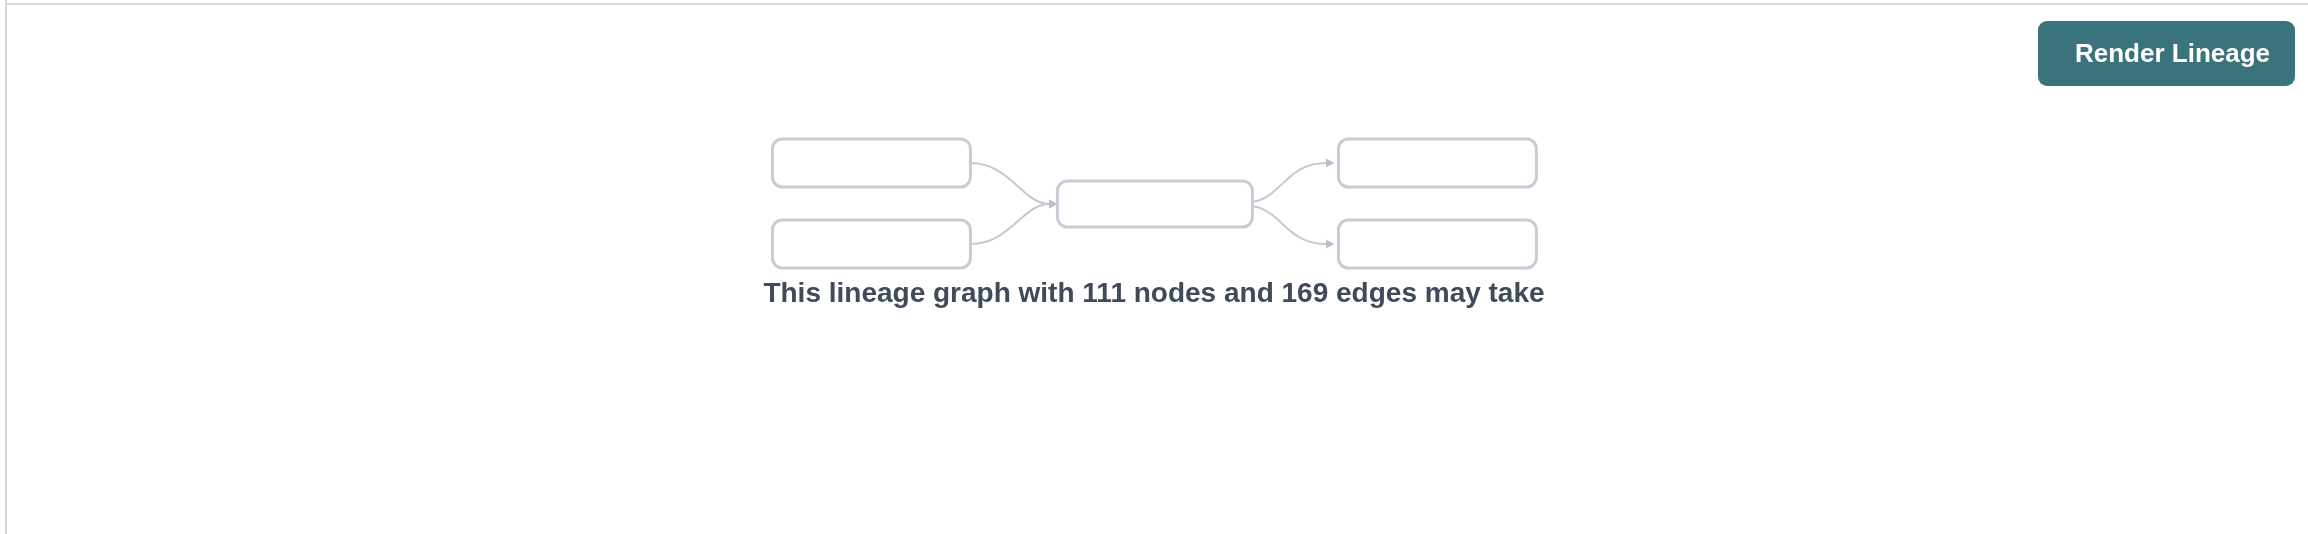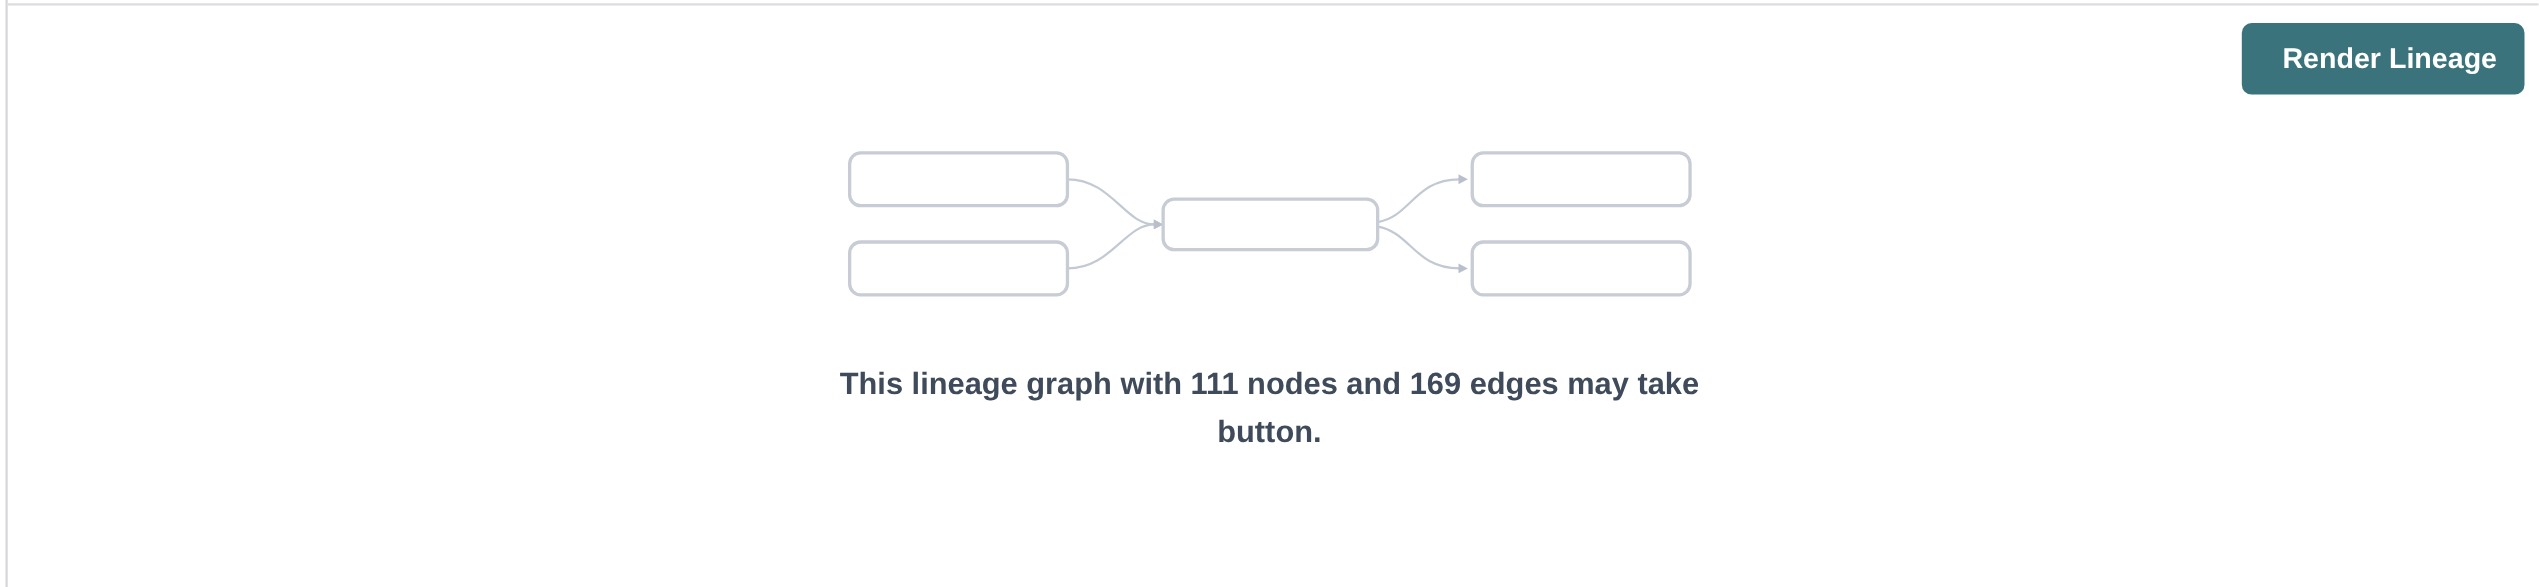--- a/index.html
+++ b/index.html
@@ -54,21 +54,20 @@
     fill: #ffffff;
     stroke: #c7ccd5;
     stroke-width: 3;
   }
   .illustration .edge {
     fill: none;
     stroke: #c3c9d3;
     stroke-width: 2;
   }
   .message {
-    margin-top: 56px;
     color: #3f4a5a;
     font-size: 28px;
     font-weight: 700;
     line-height: 44px;
     text-align: center;
     white-space: nowrap;
   }
 </style>
 </head>
 <body>
@@ -96,17 +95,16 @@
 
       <rect class="node" x="2" y="2" width="198" height="48" rx="10" style="stroke: rgb(199, 204, 213);"></rect>
       <rect class="node" x="2" y="83" width="198" height="48" rx="10" style="stroke: rgb(199, 204, 213);"></rect>
       <rect class="node" x="287" y="44" width="195" height="46" rx="10" style="stroke: rgb(199, 204, 213);"></rect>
       <rect class="node" x="568" y="2" width="198" height="48" rx="10" style="stroke: rgb(199, 204, 213);"></rect>
       <rect class="node" x="568" y="83" width="198" height="48" rx="10" style="stroke: rgb(199, 204, 213);"></rect>
     </svg>
 
     <div class="message" style="color: rgb(63, 74, 90);">
       <div>This lineage graph with 111 nodes and 169 edges may take</div>
-      <div>button.</div>
     </div>
 
   </div>
 </div>
 
 </body></html>

